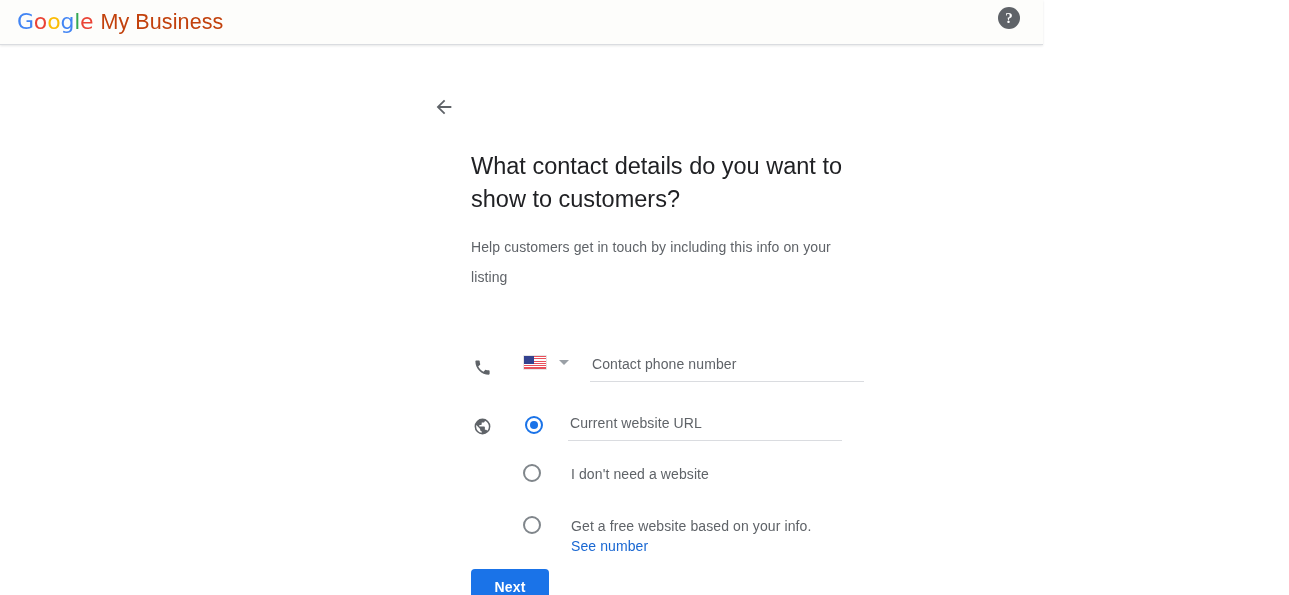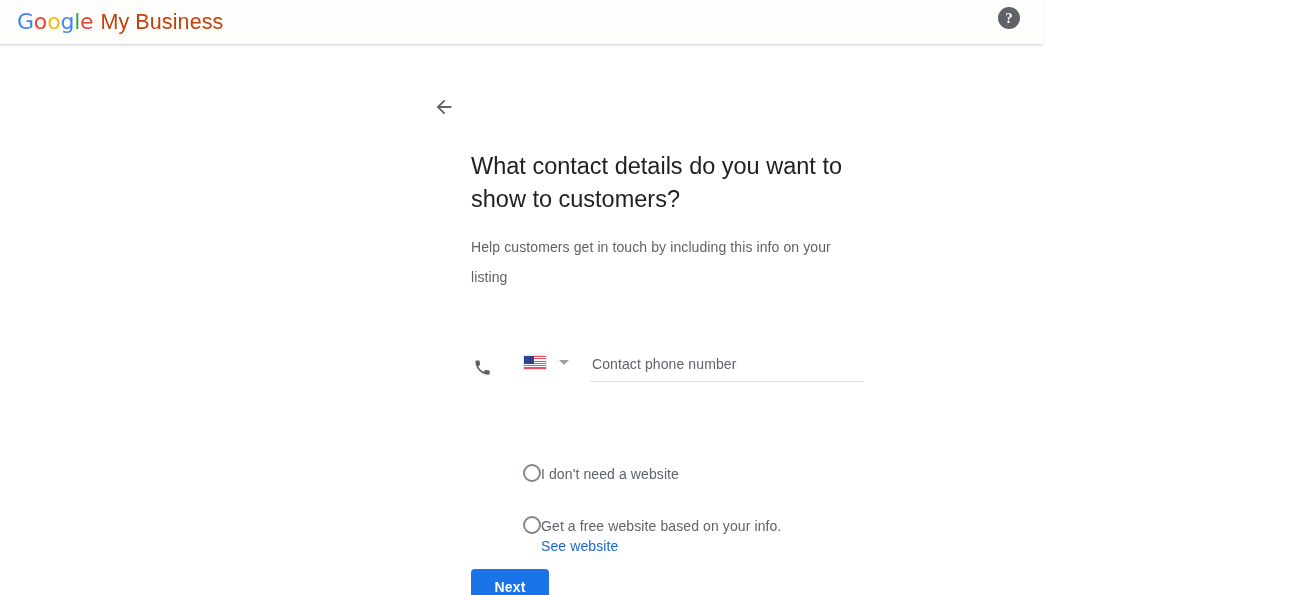--- a/index.html
+++ b/index.html
@@ -229,20 +229,21 @@
     position: absolute;
     left: 0;
     display: flex;
     align-items: flex-start;
   }
   .opt-nosite { top: 314px; }
   .opt-free   { top: 366px; }
   .opt-nosite .radio, .opt-free .radio { margin-left: 52px; }
 
   .option-label {
+    margin-left: 30px;
     font-size: 14px;
     line-height: 20px;
     color: #5f6368;
     letter-spacing: 0.1px;
     padding-top: 0px;
   }
   .opt-nosite .option-label { padding-top: 0px; }
 
   .details-link {
     display: block;
@@ -307,30 +308,41 @@
           <span class="stripes"></span>
           <span class="canton"></span>
         </span>
         <span class="caret"></span>
       </div>
       <span class="phone-input-wrap">
         <input class="underline-input" type="text" placeholder="Contact phone number" style="">
       </span>
     </div>
 
+    <div class="field-row row-site">
+      <span class="lead-icon">
+        <svg width="19" height="19" viewBox="0 0 24 24" aria-hidden="true">
+          <path d="M12 2a10 10 0 1 0 0 20 10 10 0 0 0 0-20zm-1 17.9A8 8 0 0 1 4 12c0-.6.1-1.2.2-1.8L9 15v1c0 1.1.9 2 2 2v1.9zm6.9-2.5c-.3-.8-1-1.4-1.9-1.4h-1v-3c0-.6-.4-1-1-1H8v-2h2c.6 0 1-.4 1-1V7h2c1.1 0 2-.9 2-2v-.4A8 8 0 0 1 17.9 17.4z" fill="#5f6368"></path>
+        </svg>
+      </span>
+      <span class="radio checked radio-site"></span>
+      <span class="site-input-wrap">
+        <input class="underline-input" type="text" placeholder="Current website URL" style="">
+      </span>
+    </div>
 
     <div class="option-row opt-nosite">
       <span class="radio"></span>
       <span class="option-label">I don't need a website</span>
     </div>
 
     <div class="option-row opt-free">
       <span class="radio"></span>
       <span class="option-label">
         <span>Get a free website based on your info.</span>
-        <a class="details-link">See website</a>
+        <a class="details-link">See number</a>
       </span>
     </div>
 
     <button class="next-button">Next</button>
 
   </div>
 </div>
 
 </body></html>

